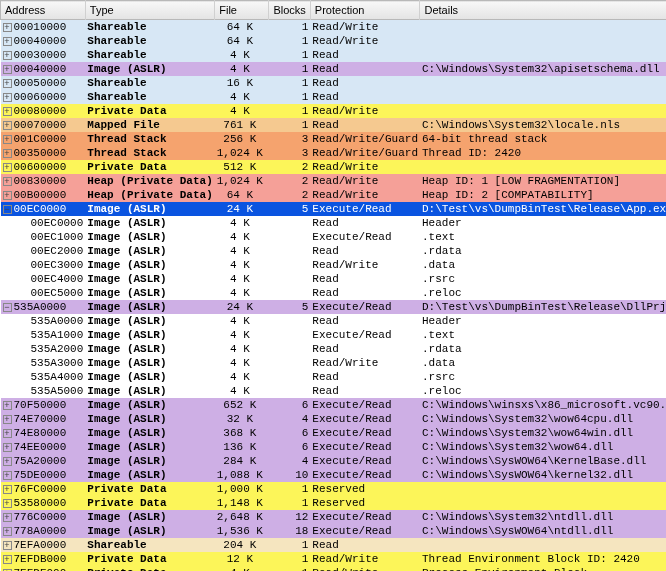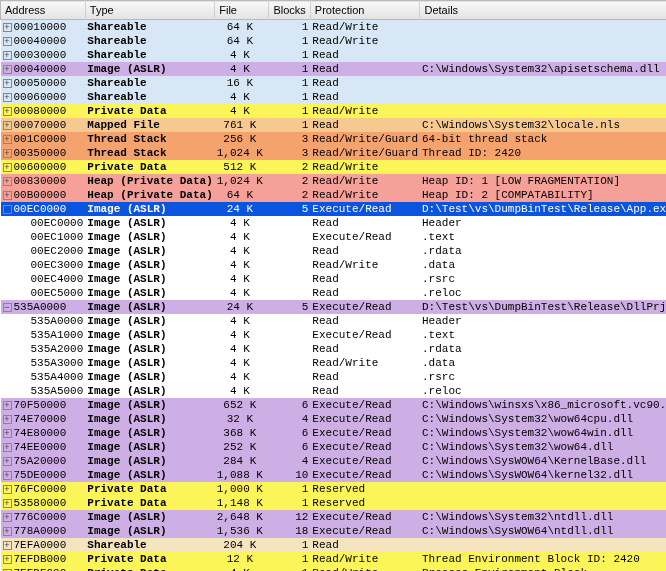--- a/index.html
+++ b/index.html
@@ -277,21 +277,21 @@
         <td class="c-addr"><span class="exp">+</span><span>74E80000</span></td>
         <td class="c-type">Image (ASLR)</td>
         <td class="c-size">368 K</td>
         <td class="c-blk">6</td>
         <td class="c-prot">Execute/Read</td>
         <td class="c-det">C:\Windows\System32\wow64win.dll</td>
       </tr>
       <tr class="r-purple">
         <td class="c-addr"><span class="exp">+</span><span>74EE0000</span></td>
         <td class="c-type">Image (ASLR)</td>
-        <td class="c-size">252 K</td>
+        <td class="c-size">136 K</td>
         <td class="c-blk">6</td>
         <td class="c-prot">Execute/Read</td>
         <td class="c-det">C:\Windows\System32\wow64.dll</td>
       </tr>
       <tr class="r-purple">
         <td class="c-addr"><span class="exp">+</span><span>75A20000</span></td>
         <td class="c-type">Image (ASLR)</td>
         <td class="c-size">284 K</td>
         <td class="c-blk">4</td>
         <td class="c-prot">Execute/Read</td>

